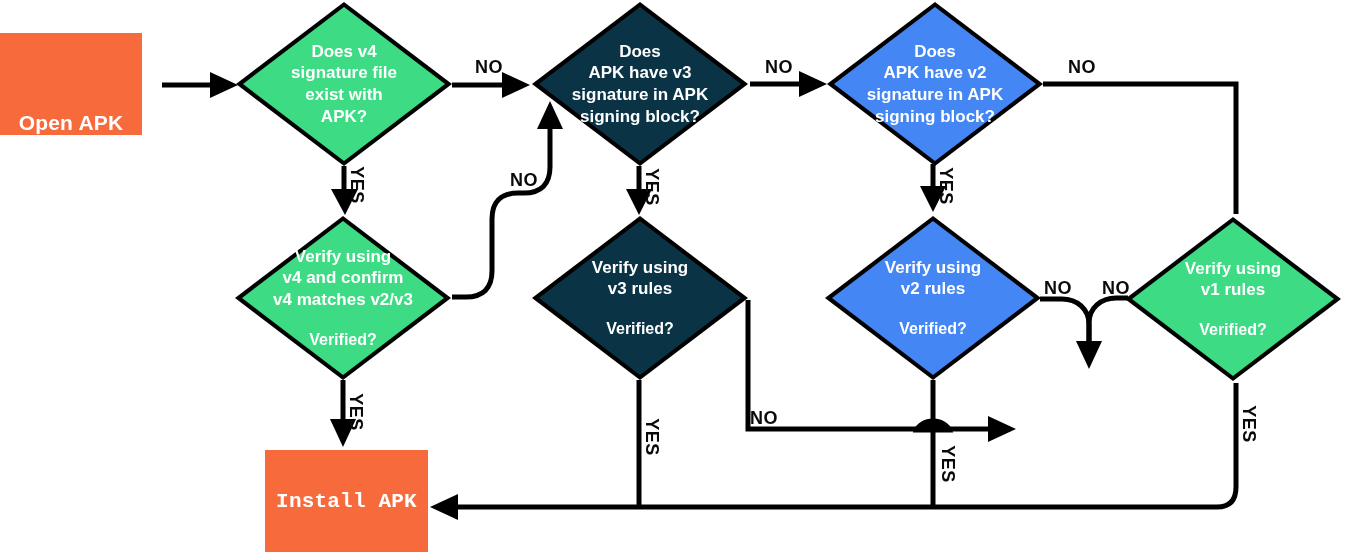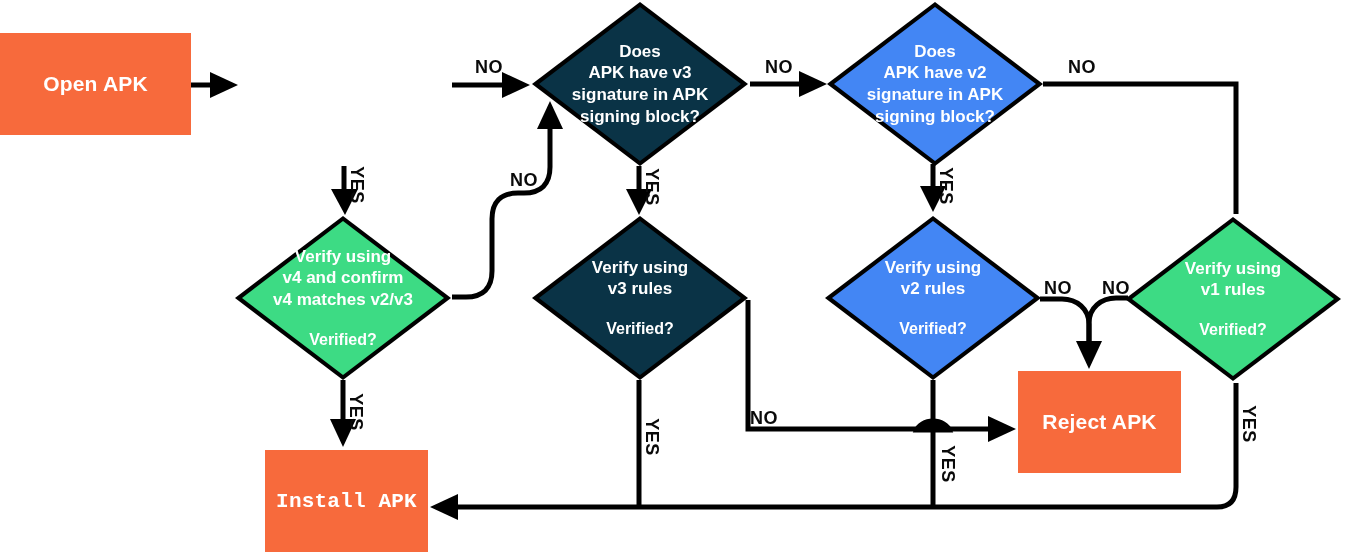--- a/index.html
+++ b/index.html
@@ -88,30 +88,35 @@
     <path class="wire" d="M933 380 V505"></path>
 
     <path class="wire" d="M1040 299 H1062 C1077 299 1089 309 1089 324 V342"></path>
     <path class="wire" d="M1128 298 H1116 C1101 298 1089 308 1089 323 V342"></path>
     <polygon class="head" points="1089,369 1076,341 1102,341"></polygon>
 
     <path class="wire" d="M1236 383 V487 C1236 500 1230 507 1217 507 H456"></path>
     <polygon class="head" points="430,507 458,494 458,520"></polygon>
   </svg>
 
-  <div class="rectnode" style="left:0px;top:33px;width:191px;">
+  <div class="rectnode" style="left:0px;top:33px;width:142px;align-items:flex-end;">
     <span>Open APK</span>
-  </div>
-  <div class="rectnode" style="left:1018px;top:371px;">
-    <span>Reject APK</span>
   </div>
   <div class="rectnode" style="left:265px;top:450px;font-family:Liberation Mono, monospace;">
     <span>Install APK</span>
   </div>
 
+  <div class="diamond" style="left:236px;top:2px;">
+    <div class="d-border"></div>
+    <div class="d-fill green"></div>
+    <div class="d-text">Does v4
+signature file
+exist with
+APK?</div>
+  </div>
   <div class="diamond" style="left:532px;top:2px;">
     <div class="d-border"></div>
     <div class="d-fill navy"></div>
     <div class="d-text">Does
 APK have v3
 signature in APK
 signing block?</div>
   </div>
   <div class="diamond" style="left:827px;top:2px;">
     <div class="d-border"></div>

